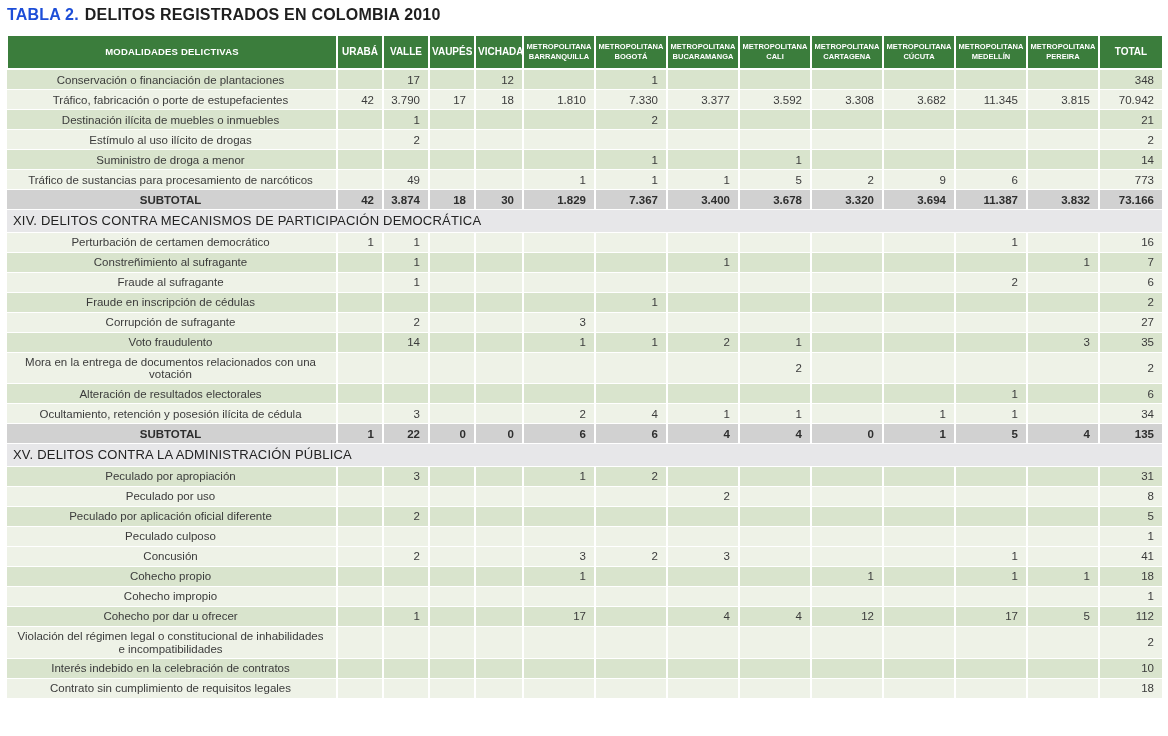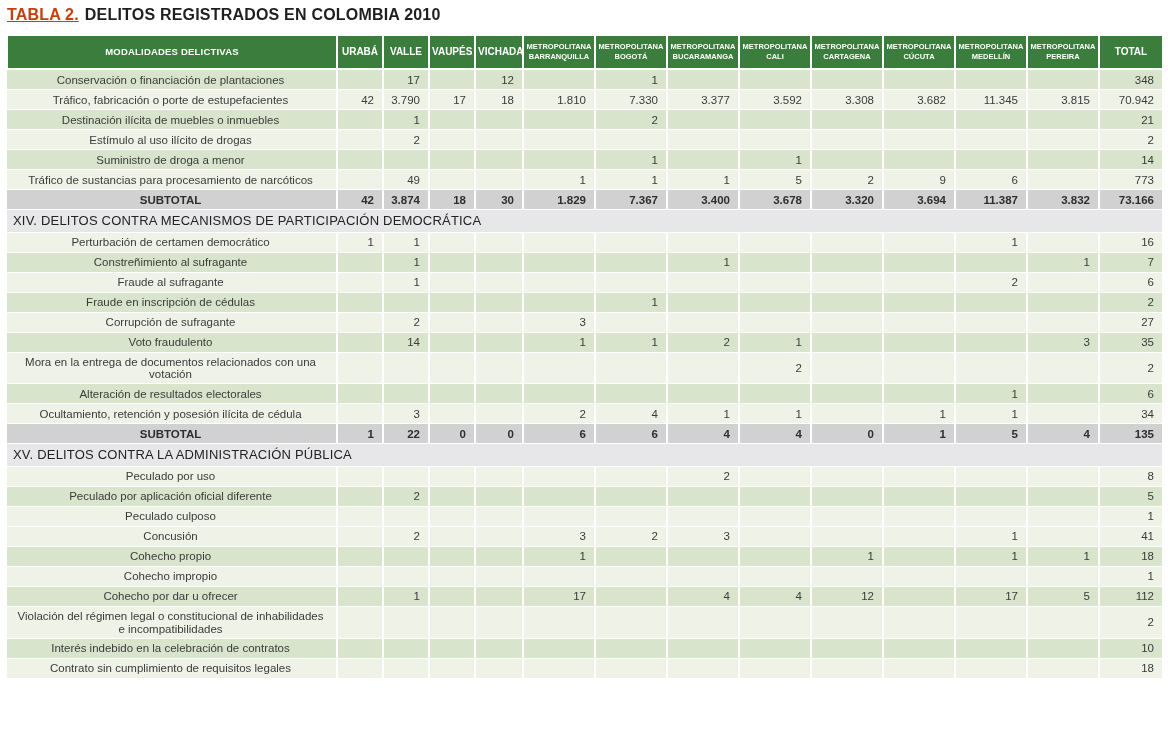--- a/index.html
+++ b/index.html
@@ -1,20 +1,20 @@
 <!DOCTYPE html>
 <html><head>
 <meta charset="utf-8">
 <style>
   html,body{margin:0;padding:0;background:#ffffff;}
   body{width:1168px;height:736px;overflow:hidden;
        font-family:"Liberation Sans",sans-serif;-webkit-font-smoothing:antialiased;}
   .page{width:1168px;height:736px;box-sizing:border-box;padding:5px 6px 0 6px;}
   .title{font-size:16px;font-weight:bold;letter-spacing:.2px;margin:1px 0 11px 1px;color:#1f1f1f;}
-  .title .prefix{color:#c2410c;margin-right:6px;text-decoration:underline;}
+  .title .prefix{color:#1d4ed8;margin-right:6px;}
   table{border-collapse:collapse;table-layout:fixed;width:1156px;}
   col.c-label{width:330px;} col.c-dept{width:46px;} col.c-vich{width:48px;}
   col.c-metro{width:72px;} col.c-total{width:64px;}
   th{background:#3b7d3c;color:#ffffff;font-weight:bold;vertical-align:middle;
      border:2px solid #ffffff;border-top:1px solid #ffffff;height:30px;padding:1px 2px;
      white-space:pre-line;line-height:1.25;}
   th.h-label{font-size:9.5px;letter-spacing:.2px;margin-top:12px;}
   th.h-dept{font-size:10px;}
   th.h-metro{font-size:7.5px;line-height:1.3;}
   th.h-total{font-size:10px;margin-top:36px;}
@@ -351,20 +351,36 @@
           <td class="num">4</td>
           <td class="num">0</td>
           <td class="num">1</td>
           <td class="num">5</td>
           <td class="num">4</td>
           <td class="num">135</td>
         </tr>
         <tr class="section">
           <td colspan="14">XV. DELITOS CONTRA LA ADMINISTRACIÓN PÚBLICA</td>
         </tr>
+        <tr class="row-a">
+          <td class="lbl">Peculado por apropiación</td>
+          <td class="num"></td>
+          <td class="num">3</td>
+          <td class="num"></td>
+          <td class="num"></td>
+          <td class="num">1</td>
+          <td class="num">2</td>
+          <td class="num"></td>
+          <td class="num"></td>
+          <td class="num"></td>
+          <td class="num"></td>
+          <td class="num"></td>
+          <td class="num"></td>
+          <td class="num">31</td>
+        </tr>
         <tr class="row-b">
           <td class="lbl">Peculado por uso</td>
           <td class="num"></td>
           <td class="num"></td>
           <td class="num"></td>
           <td class="num"></td>
           <td class="num"></td>
           <td class="num"></td>
           <td class="num">2</td>
           <td class="num"></td>

